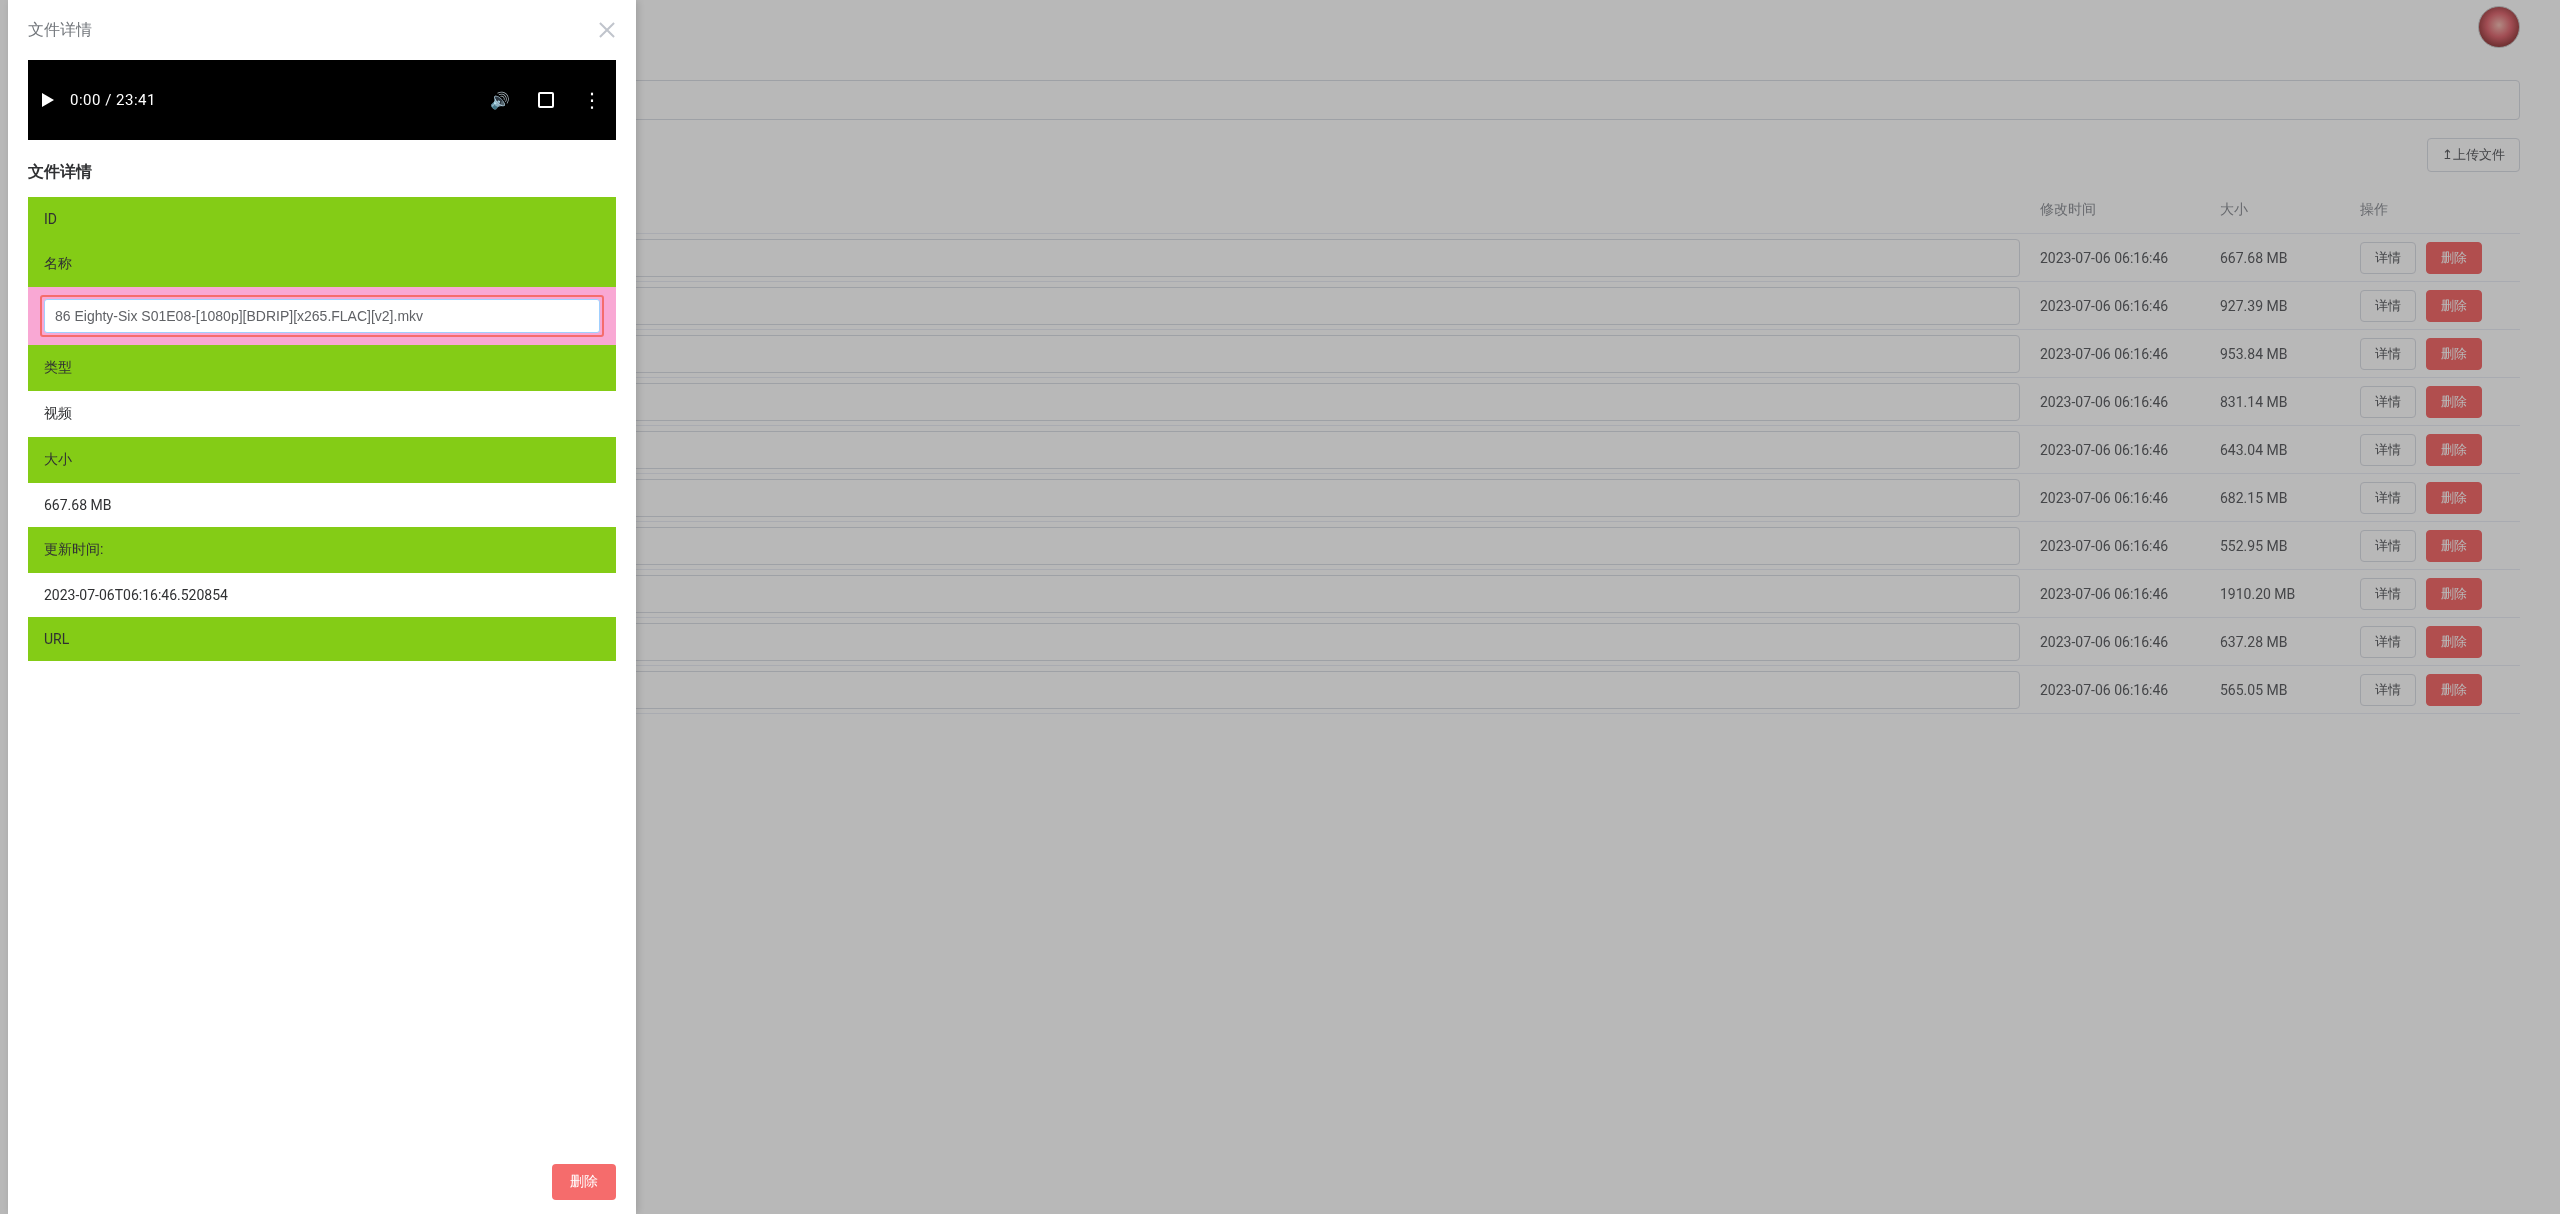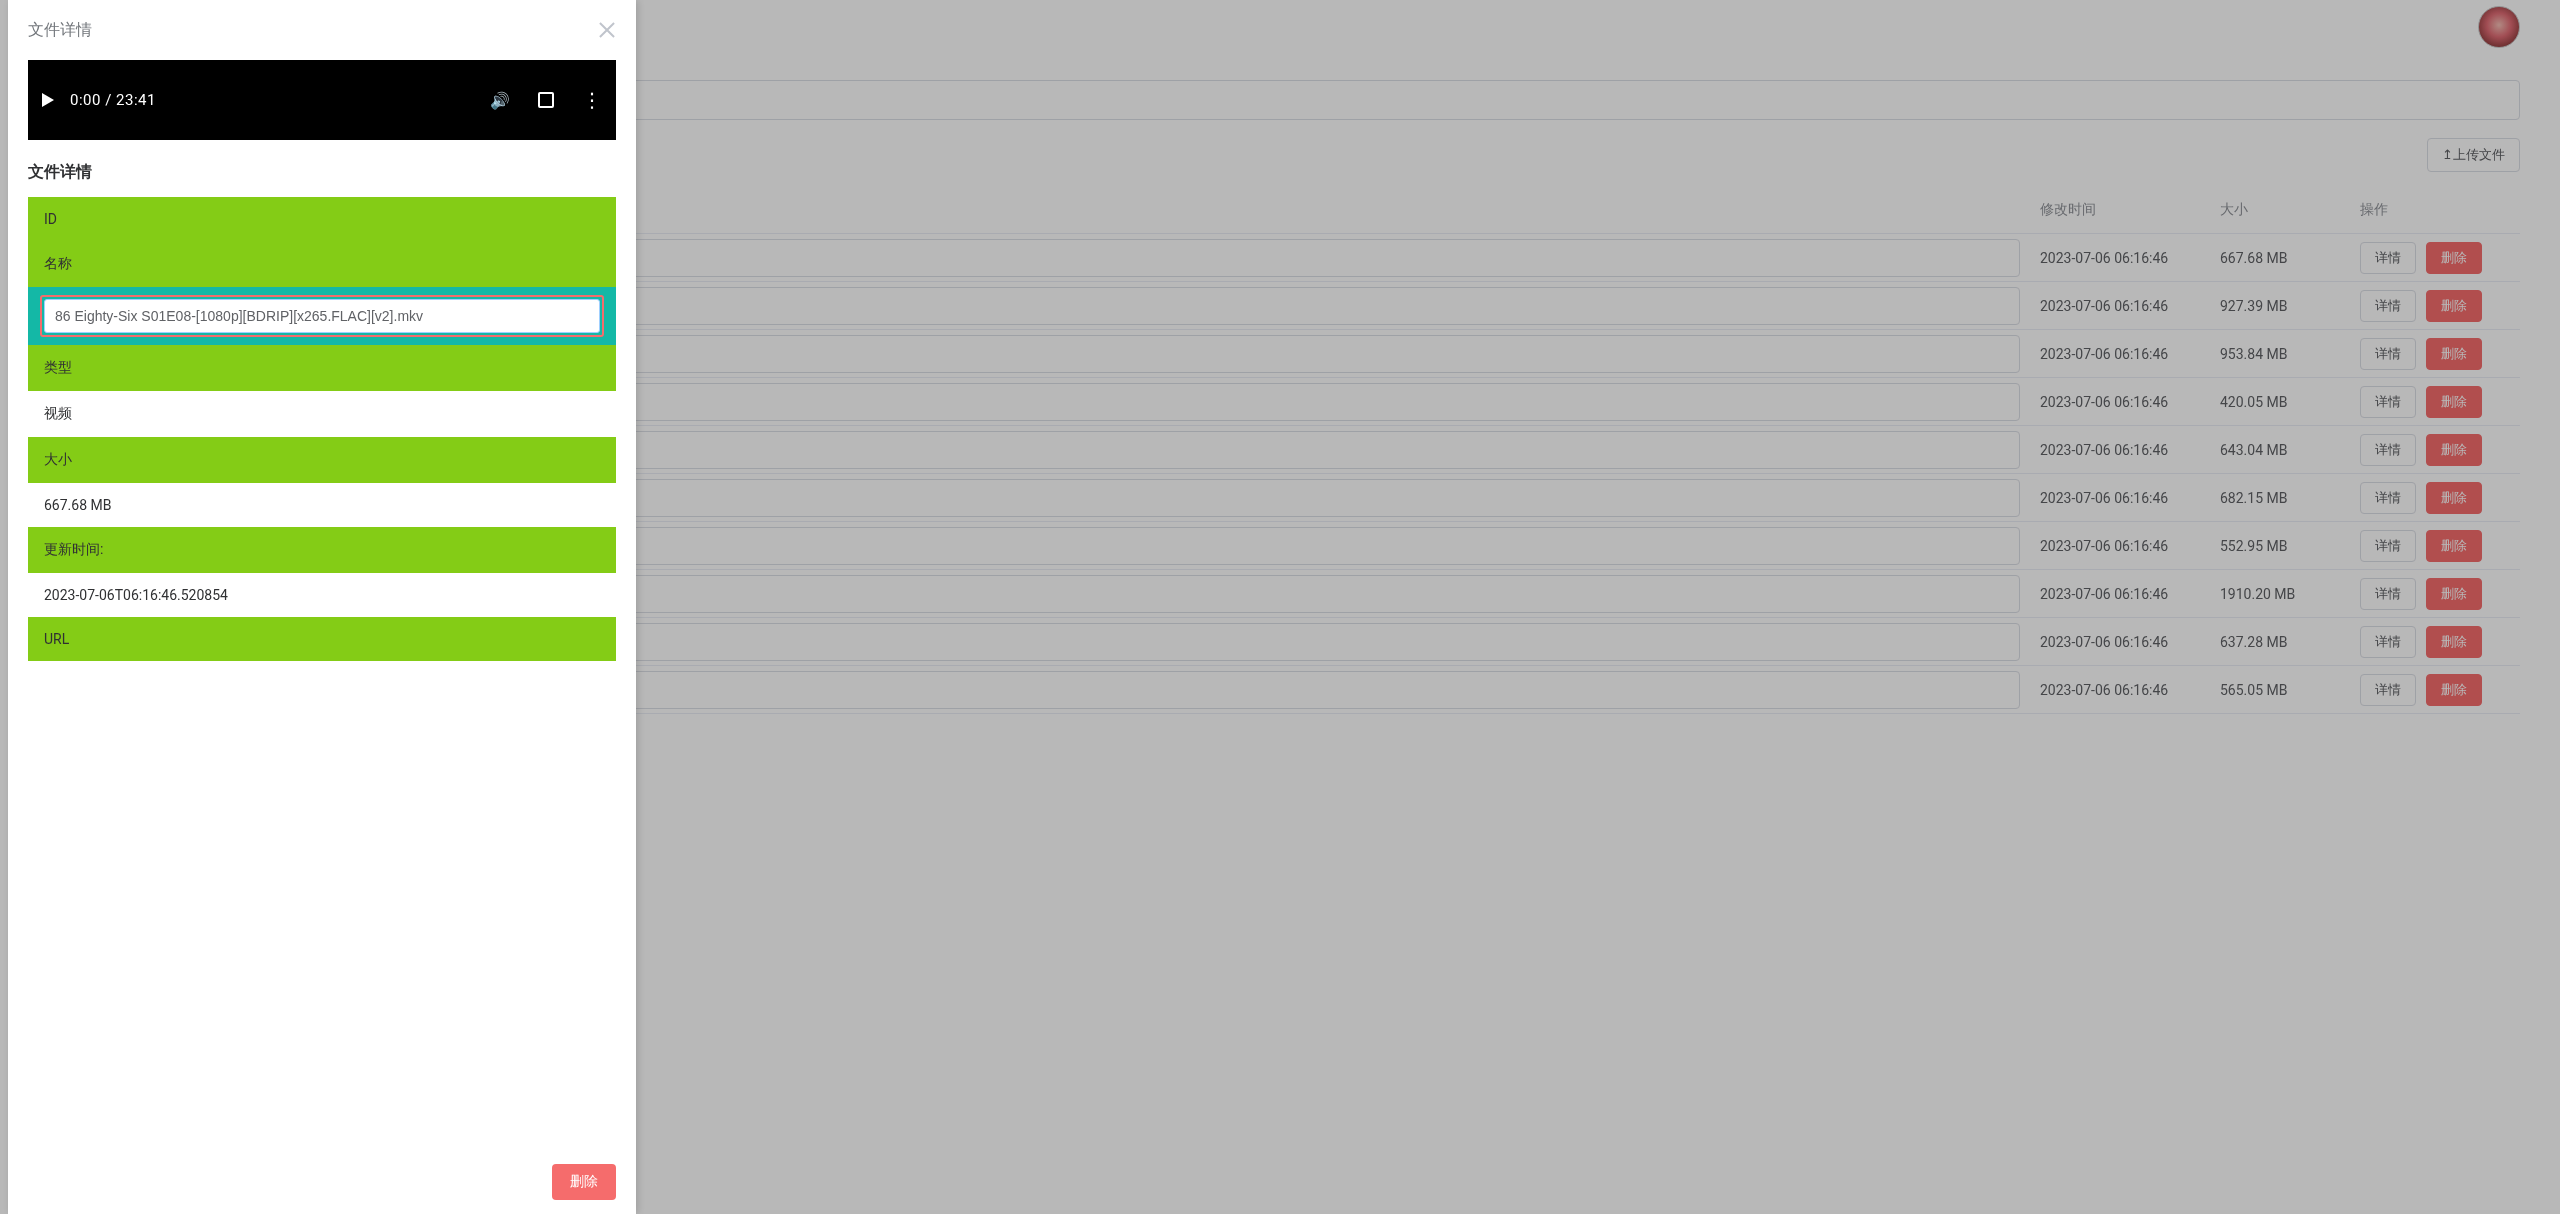--- a/index.html
+++ b/index.html
@@ -101,21 +101,21 @@
       font-size: 16px; font-weight: 600; color: #303133; margin: 22px 0 14px 0;
     }
 
     .kv-block { border: none; }
     .kv-label, .kv-value {
       padding: 14px 16px; font-size: 14px;
     }
     .kv-label { background: #84cc16; color: #303133; font-weight: 400; }
     .kv-value { background: #fff; color: #303133; }
 
-    .name-input-wrap { padding: 8px 12px; background: #14b8a6; }
+    .name-input-wrap { padding: 8px 12px; background: #f9a8d4; }
     .name-input-outer {
       border: 2px solid #f56c6c; border-radius: 3px; padding: 2px;
     }
     .name-input {
       width: 100%; height: 34px; border: 1px solid #a0cfff; border-radius: 3px; padding: 0 10px;
       font-size: 14px; color: #606266; outline: none;
     }
 
     .drawer-footer {
       flex-shrink: 0; padding: 10px 20px 14px; display: flex; justify-content: flex-end;
@@ -180,21 +180,21 @@
           <div class="tcol-ops">
             <span class="small-btn">详情</span>
             <span class="small-btn danger">删除</span>
           </div>
         </div>
         <div class="table-row">
           <div class="tname-cell">
             <div class="file-name-box">2].mkv</div>
           </div>
           <div class="tcol-time">2023-07-06 06:16:46</div>
-          <div class="tcol-size">420.05 MB</div>
+          <div class="tcol-size">831.14 MB</div>
           <div class="tcol-ops">
             <span class="small-btn">详情</span>
             <span class="small-btn danger">删除</span>
           </div>
         </div>
         <div class="table-row">
           <div class="tname-cell">
             <div class="file-name-box">2].mkv</div>
           </div>
           <div class="tcol-time">2023-07-06 06:16:46</div>

